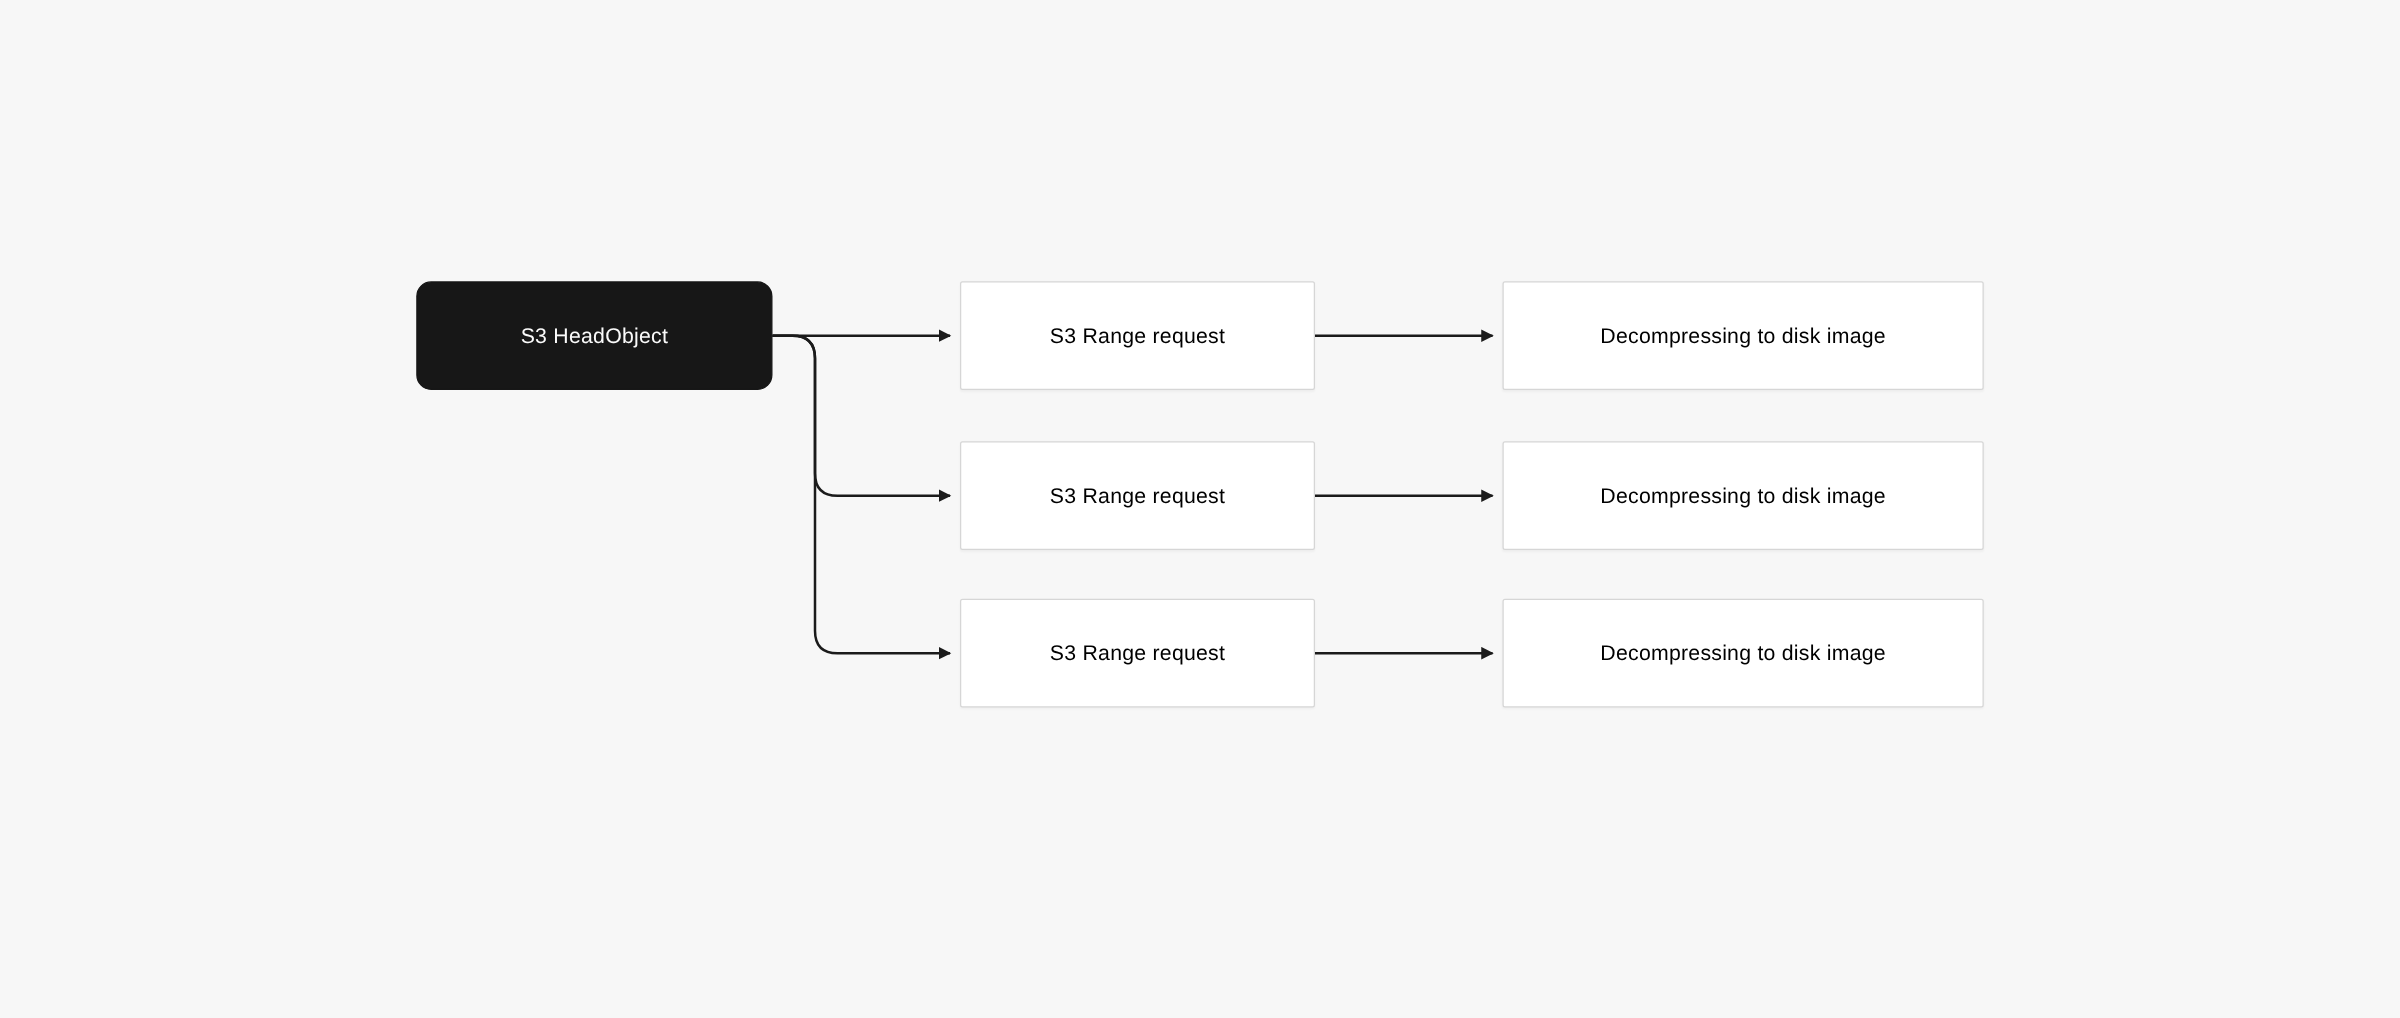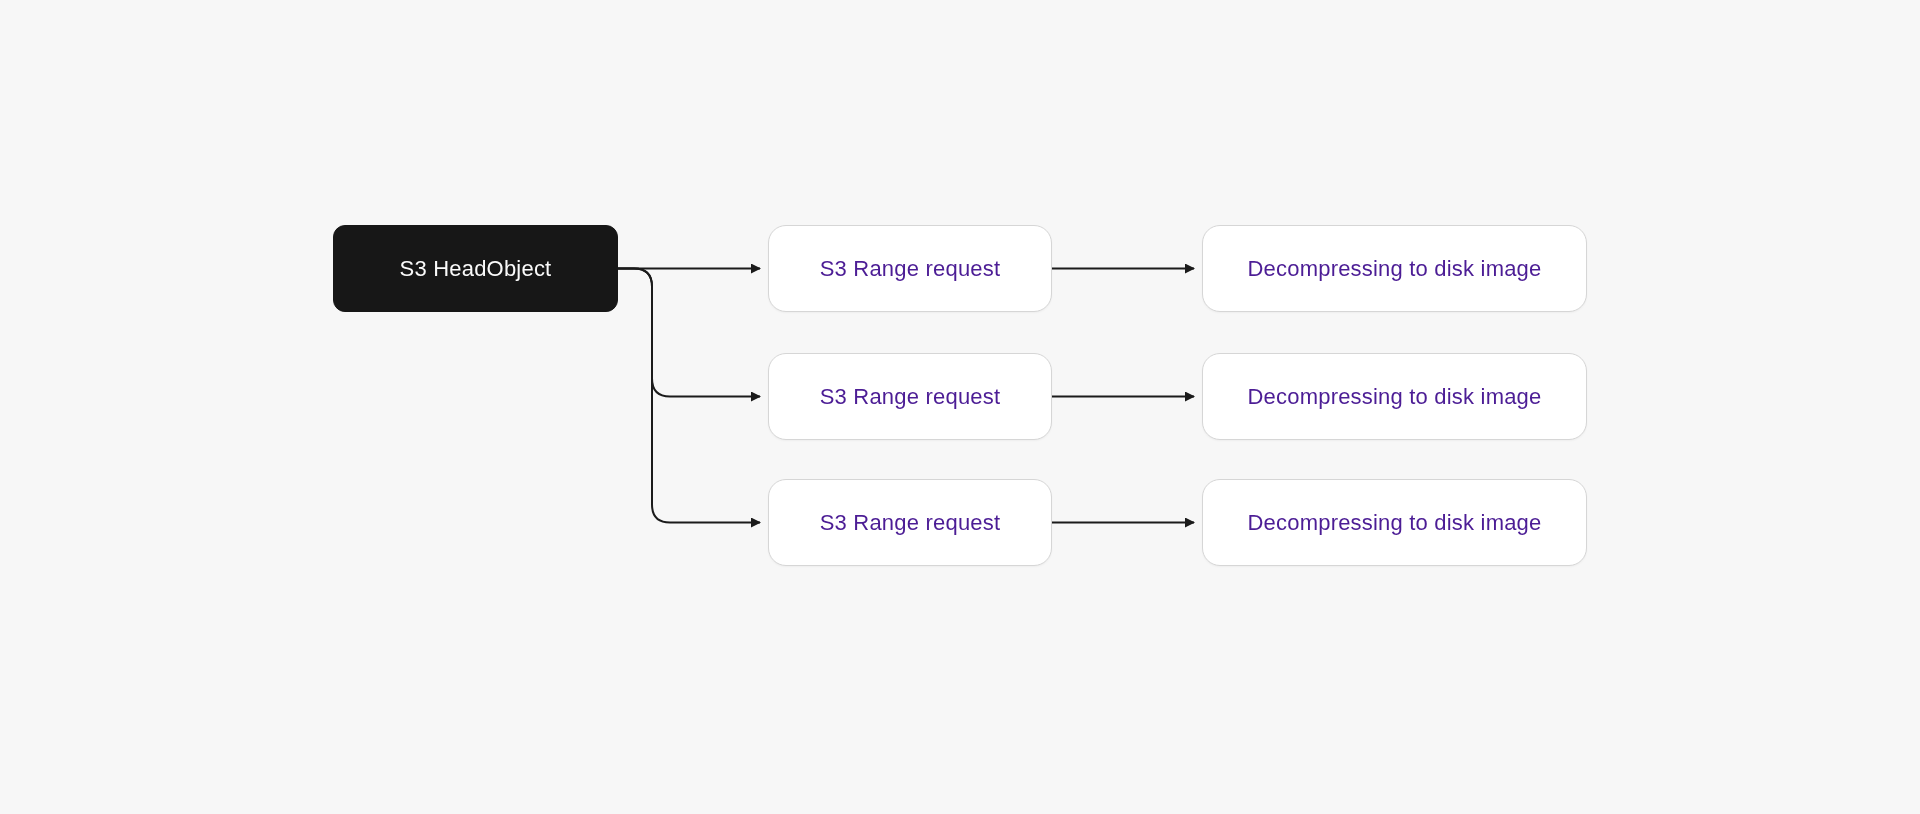--- a/index.html
+++ b/index.html
@@ -28,36 +28,36 @@
     fill: none;
     stroke: #1b1b1b;
     stroke-width: 2;
   }
   .node {
     position: absolute;
     display: flex;
     align-items: center;
     justify-content: center;
     box-sizing: border-box;
-    font-size: 22px;
+    font-size: 17px;
     letter-spacing: 0.2px;
     white-space: nowrap;
     cursor: default;
   }
   .node.dark {
     background: #171717;
     color: #fafafa;
     border-radius: 12px;
     border: 1px solid #171717;
   }
   .node.light {
     background: #ffffff;
-    color: #4c1d95;
+    color: #000000;
     border: 1px solid #d6d6d6;
-    border-radius: 18px;
+    border-radius: 2px;
     box-shadow: 0 1px 2px rgba(0,0,0,0.04);
   }
   
   .n-head     { left: 333px;  top: 225px; width: 285px; height: 87px; }
   .n-range-1  { left: 768px;  top: 225px; width: 284px; height: 87px; }
   .n-range-2  { left: 768px;  top: 353px; width: 284px; height: 87px; }
   .n-range-3  { left: 768px;  top: 479px; width: 284px; height: 87px; }
   .n-decomp-1 { left: 1202px; top: 225px; width: 385px; height: 87px; }
   .n-decomp-2 { left: 1202px; top: 353px; width: 385px; height: 87px; }
   .n-decomp-3 { left: 1202px; top: 479px; width: 385px; height: 87px; }

